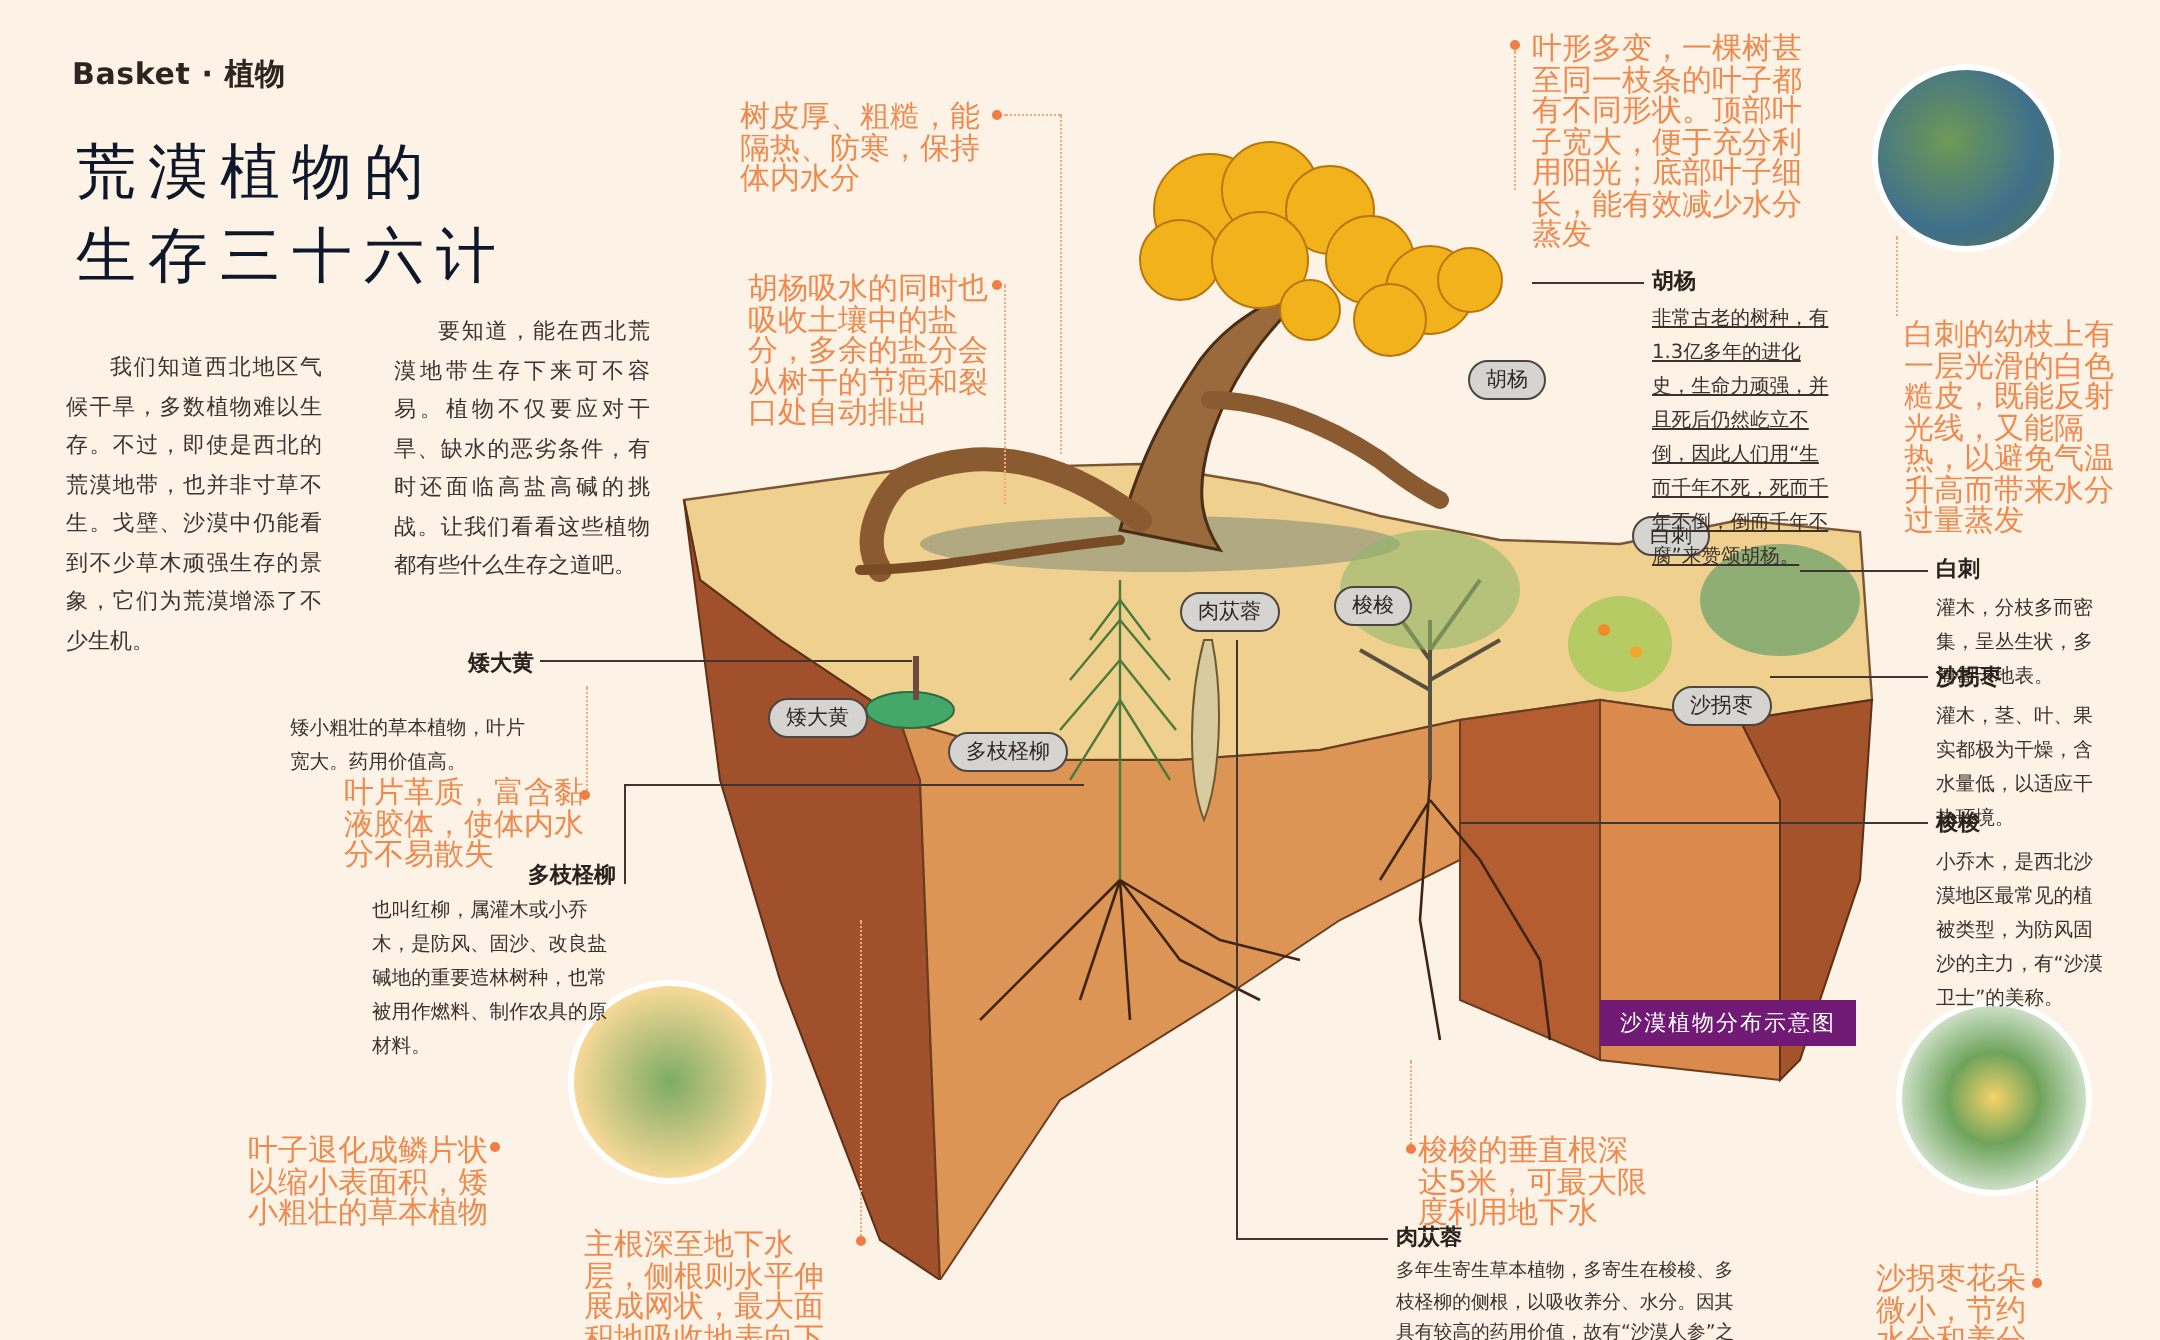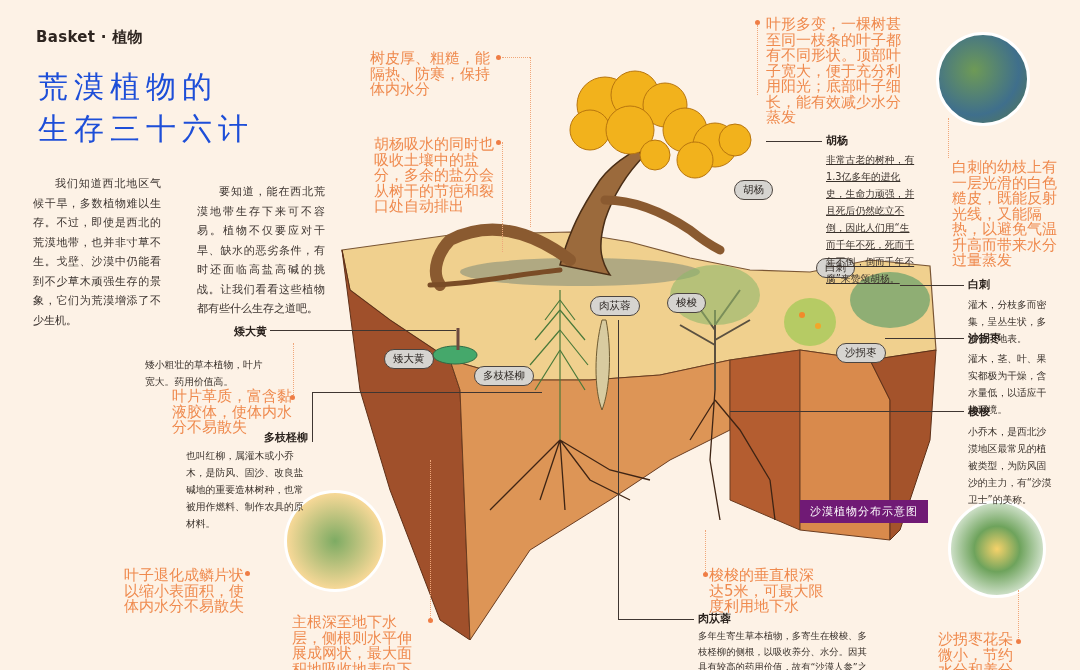--- a/index.html
+++ b/index.html
@@ -4,21 +4,21 @@
 <style>
   html, body { margin:0; padding:0; }
   body {
     width:1080px; height:670px; overflow:hidden; position:relative;
     background:#fdf2e6;
     font-family:"DejaVu Sans", sans-serif;
     color:#3a2f28;
   }
   .abs { position:absolute; }
   .section-tag { left:36px; top:28px; font-size:15px; font-weight:bold; color:#2e2520; letter-spacing:0.3px; }
-  .title { left:38px; top:66px; font-size:30px; line-height:42px; color:#1d4ed8; letter-spacing:6px; font-weight:normal; }
+  .title { left:38px; top:66px; font-size:30px; line-height:42px; color:#0f172a; letter-spacing:6px; font-weight:normal; }
   .intro { font-size:11px; line-height:19.5px; color:#3c3430; width:128px; text-indent:22px; text-align:justify; }
   .note { font-size:15px; line-height:15.5px; color:#ef8a4e; }
   .desc-title { font-size:11px; font-weight:bold; color:#2a221d; }
   .desc { font-size:9.8px; line-height:17px; color:#3a322c; }
   .pill {
     background:#d6d4d0; border:1.5px solid #4c4540; border-radius:12px;
     font-size:10.5px; color:#2e2824; padding:2px 8px; white-space:nowrap;
   }
   .hline { height:1px; background:#3f3631; }
   .vline { width:1px; background:#3f3631; }
@@ -31,21 +31,21 @@
 </head>
 <body>
 
 <div class="abs section-tag">Basket · 植物</div>
 <div class="abs title">
   <div>荒漠植物的</div>
   <div>生存三十六计</div>
 </div>
 
 <div class="abs intro" style="left:33px;top:174px;">我们知道西北地区气候干旱，多数植物难以生存。不过，即使是西北的荒漠地带，也并非寸草不生。戈壁、沙漠中仍能看到不少草木顽强生存的景象，它们为荒漠增添了不少生机。</div>
-<div class="abs intro" style="left:197px;top:182px;">要知道，能在西北荒漠地带生存下来可不容易。植物不仅要应对干旱、缺水的恶劣条件，有时还面临高盐高碱的挑战。让我们看看这些植物都有些什么生存之道吧。</div>
+<div class="abs intro" style="left:197px;top:156px;">要知道，能在西北荒漠地带生存下来可不容易。植物不仅要应对干旱、缺水的恶劣条件，有时还面临高盐高碱的挑战。让我们看看这些植物都有些什么生存之道吧。</div>
 
 <svg class="abs" style="left:330px;top:60px;" width="620" height="580" viewBox="0 0 620 580">
 
   <path d="M12 190 L120 175 L240 172 L300 182 L360 198 L420 210 L480 212 L540 200 L600 206 L606 290 L540 300 L470 290 L400 300 L330 315 L260 320 L190 320 L120 300 L60 260 L20 230 Z" fill="#f0d08e" stroke="#7a5634" stroke-width="1.2"></path>
 
   <path d="M12 190 L20 230 L60 260 L120 300 L130 330 L140 580 L110 560 L60 430 L30 330 Z" fill="#a0502b" stroke="#5e3018" stroke-width="1"></path>
 
   <path d="M120 300 L190 320 L260 320 L330 315 L400 300 L400 370 L340 400 L280 440 L200 490 L140 580 L130 330 Z" fill="#dd9556" stroke="#6a3c20" stroke-width="1"></path>
 
   <path d="M400 300 L470 290 L470 470 L400 440 Z" fill="#b45d30" stroke="#6a3c20" stroke-width="1"></path>
@@ -129,21 +129,21 @@
 <div class="circle abs" style="left:936px;top:32px;width:88px;height:88px;background:radial-gradient(circle at 40% 40%, #6e9a56, #3f6f8c 60%, #587a48);"></div>
 <div class="abs dotv" style="left:948px;top:118px;height:40px;"></div>
 <div class="abs note" style="left:952px;top:160px;width:118px;">白刺的幼枝上有一层光滑的白色糙皮，既能反射光线，又能隔热，以避免气温升高而带来水分过量蒸发</div>
 
 <div class="abs note" style="left:172px;top:389px;width:128px;">叶片革质，富含黏液胶体，使体内水分不易散失</div>
 <div class="abs dot" style="left:290px;top:395px;"></div>
 <div class="abs dotv" style="left:293px;top:343px;height:52px;"></div>
 
 <div class="circle abs" style="left:284px;top:490px;width:96px;height:96px;background:radial-gradient(circle at 50% 50%, #7dab63, #f6d897 70%);"></div>
 
-<div class="abs note" style="left:124px;top:568px;width:132px;">叶子退化成鳞片状以缩小表面积，使体内水分不易散失</div>
+<div class="abs note" style="left:124px;top:568px;width:132px;">叶子退化成鳞片状以缩小表面积，矮小粗壮的草本植物</div>
 <div class="abs dot" style="left:245px;top:571px;"></div>
 
 <div class="abs note" style="left:292px;top:615px;width:128px;">主根深至地下水层，侧根则水平伸展成网状，最大面积地吸收地表向下渗透的水分</div>
 <div class="abs dot" style="left:428px;top:618px;"></div>
 <div class="abs dotv" style="left:430px;top:460px;height:158px;"></div>
 
 <div class="abs note" style="left:709px;top:568px;width:118px;">梭梭的垂直根深达5米，可最大限度利用地下水</div>
 <div class="abs dot" style="left:703px;top:572px;"></div>
 <div class="abs dotv" style="left:705px;top:530px;height:42px;"></div>
 

